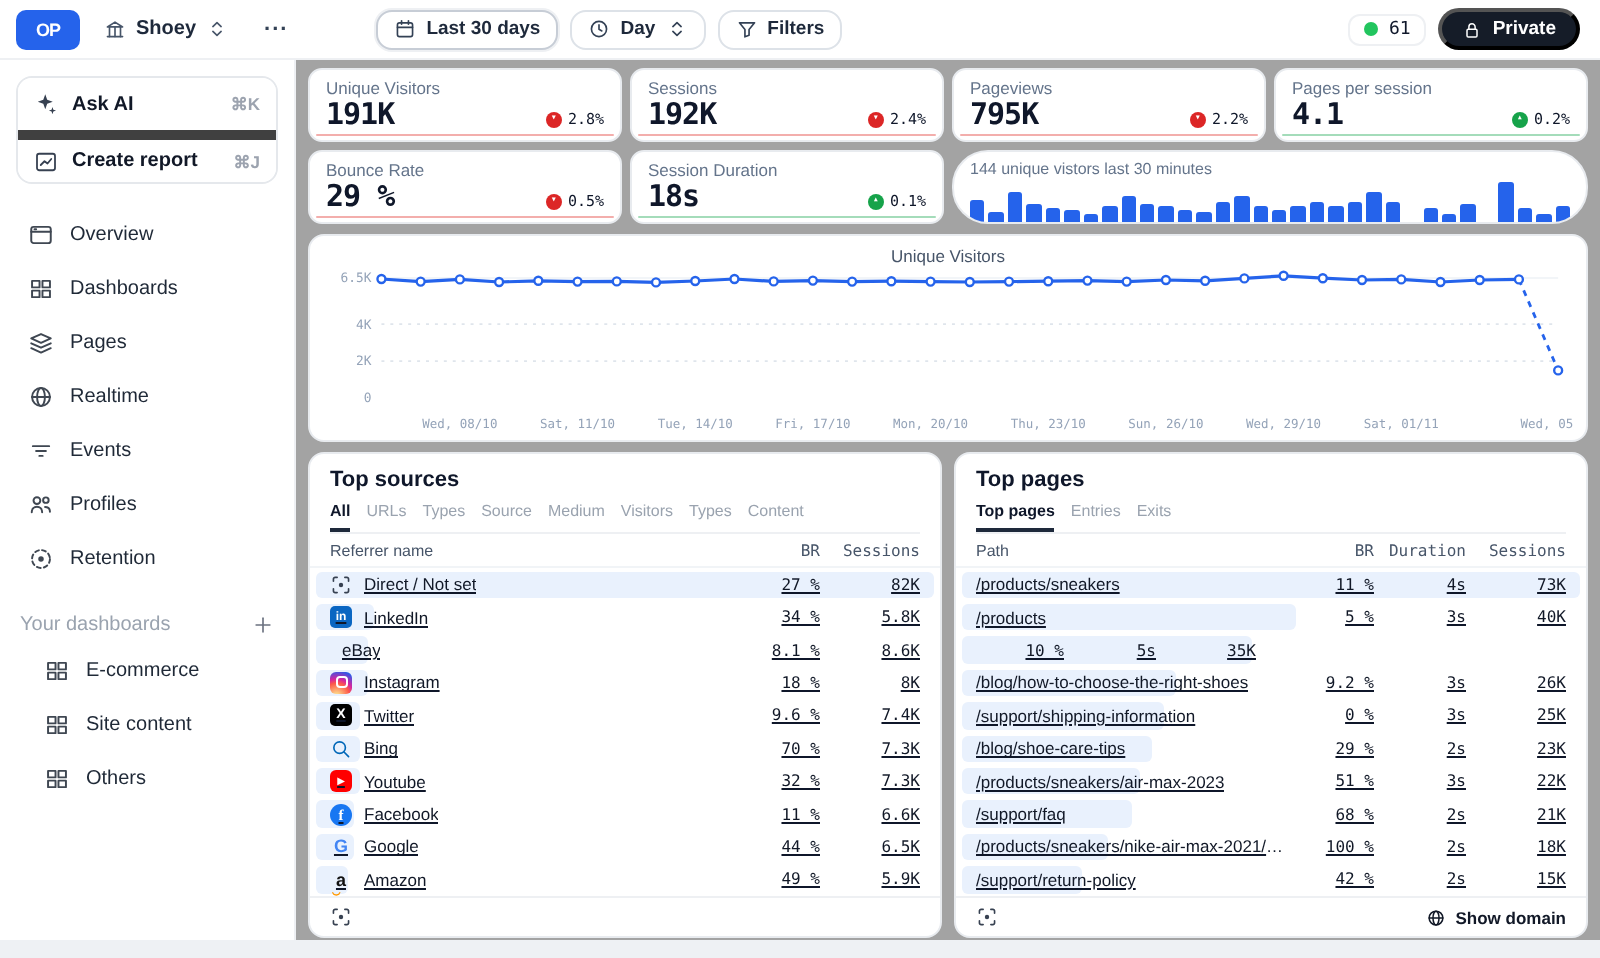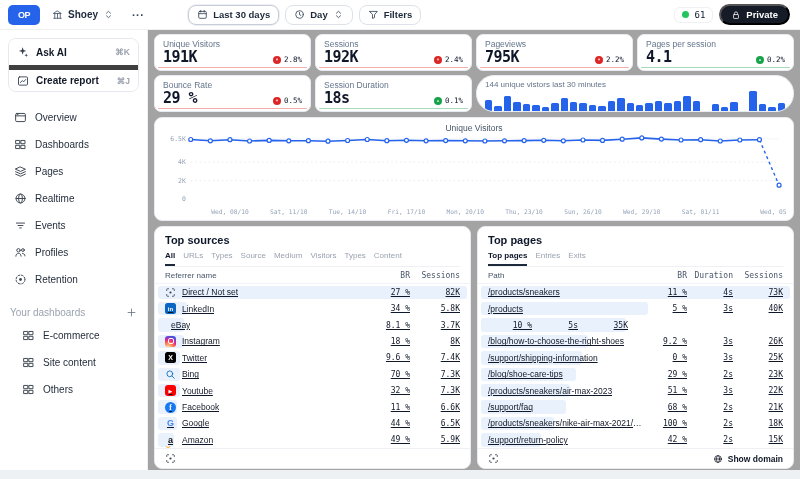--- a/index.html
+++ b/index.html
@@ -525,21 +525,21 @@
               <span class="t-cell num w-br">34 %</span>
               <span class="t-cell num w-se">5.8K</span>
             </div>
             <div class="t-row">
               <div class="t-bar" style="width: calc(10% - 6px);"></div>
               <div class="t-cell name-cell">
                 <span class="bi" style="width: 0px;"></span>
                 <span class="lbl">eBay</span>
               </div>
               <span class="t-cell num w-br">8.1 %</span>
-              <span class="t-cell num w-se">3.7K</span>
+              <span class="t-cell num w-se">8.6K</span>
             </div>
             <div class="t-row">
               <div class="t-bar" style="width: calc(10% - 6px);"></div>
               <div class="t-cell name-cell">
                 <span class="bi bi-instagram">
                   <i></i>
                 </span>
                 <span class="lbl">Instagram</span>
               </div>
               <span class="t-cell num w-br">18 %</span>

